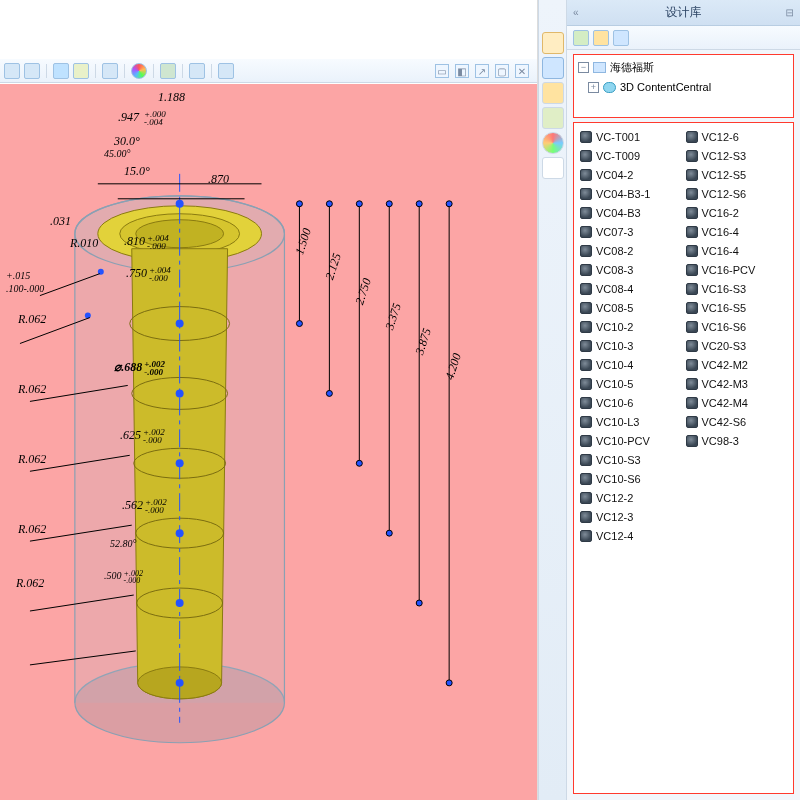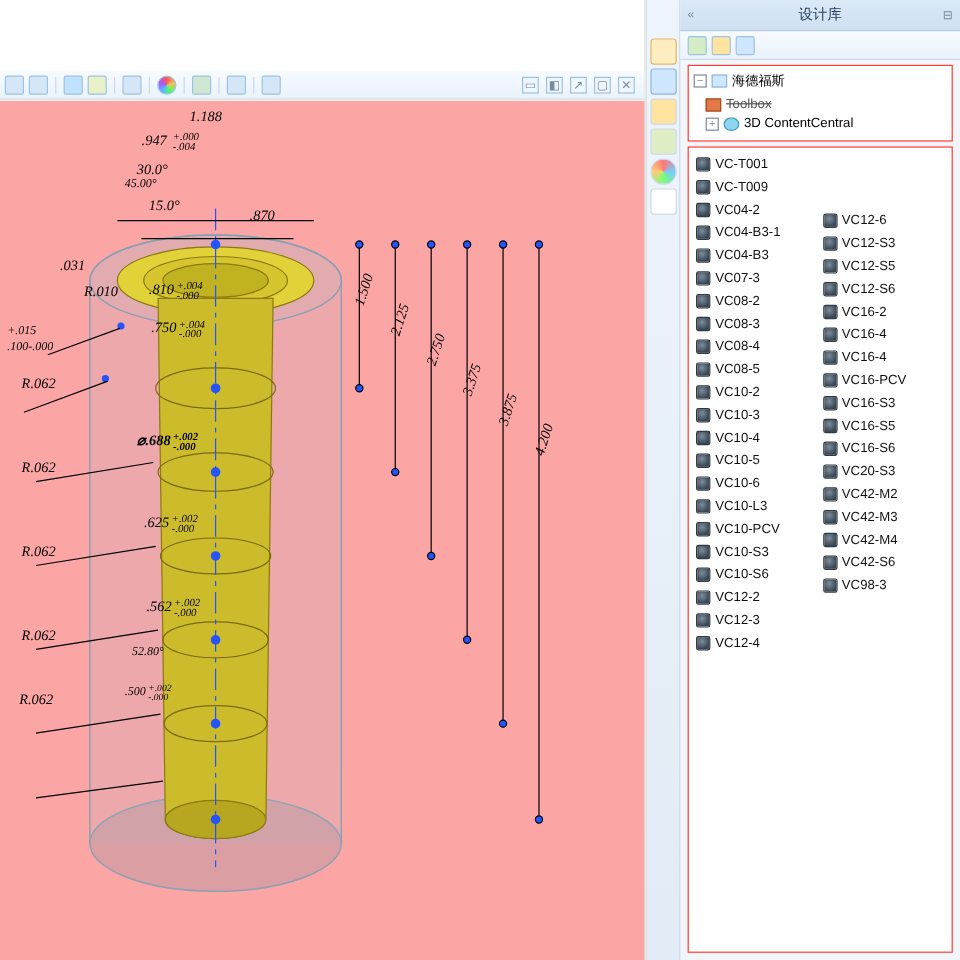--- a/index.html
+++ b/index.html
@@ -27,21 +27,21 @@
   .panel-tools .ticon{ width:16px; height:16px; border:1px solid #9ec2e4; background:#d5e7f7; border-radius:2px;}
   .treebox { border:1px solid #ff3a2e; margin:4px 6px 0 6px; padding:4px 4px 6px 4px; background:#fff; font-size:11px; height:64px; }
   .treeline{ display:flex; align-items:center; gap:4px; height:16px;}
   .treeline .fico{ width:13px; height:11px; background:#ffd76a; border:1px solid #caa33a;}
   .treeline .bico{ width:11px; height:11px; border:1px solid #7a8aa0; display:flex; align-items:center; justify-content:center; font-size:9px; background:#fff; color:#7a8aa0;}
   .treeline.lvl2{ padding-left:24px;}
   .treeline.strk{ text-decoration: line-through; color:#555;}
   .treeline.ext{ padding-left:10px;}
   .treegap{height:4px;}
   .listbox { border:1px solid #ff3a2e; margin:4px 6px 6px 6px; background:#fff; flex:1; overflow:auto; padding:4px 6px;}
-  .listcols{ display:flex; gap:4px;align-items:center;}
+  .listcols{ display:flex; gap:4px;}
   .col{ width:50%;}
   .li{ display:flex; align-items:center; gap:4px; height:19px; font-size:11px; color:#111; cursor:pointer;}
   .li .ic{ width:12px; height:12px; background:radial-gradient(circle at 40% 35%, #7f8c99, #3a4754 70%); border-radius:2px; border:1px solid #2f3a46; flex:none;}
 </style>
 </head>
 <body>
 
 <div class="app">
 
   <div class="left">
@@ -215,24 +215,20 @@
         <div class="ticon" style="background:#cfe6ff"></div>
       </div>
 
       <div class="treebox">
         <div class="treeline">
           <span class="bico">−</span>
           <span class="fico" style="background:#cfe6ff;border-color:#8fb7e0;"></span>
           <span>海德福斯</span>
         </div>
         <div class="treegap"></div>
-        <div class="treeline strk ext">
-          <span class="fico" style="background:#e07848;border-color:#a44e24;"></span>
-          <span>Toolbox</span>
-        </div>
         <div class="treeline ext">
           <span class="bico">+</span>
           <span class="fico" style="background:#8fd6f0;border-color:#3a9ec2;border-radius:6px;"></span>
           <span>3D ContentCentral</span>
         </div>
       </div>
 
       <div class="listbox">
         <div class="listcols">
           <div class="col" id="col1">

